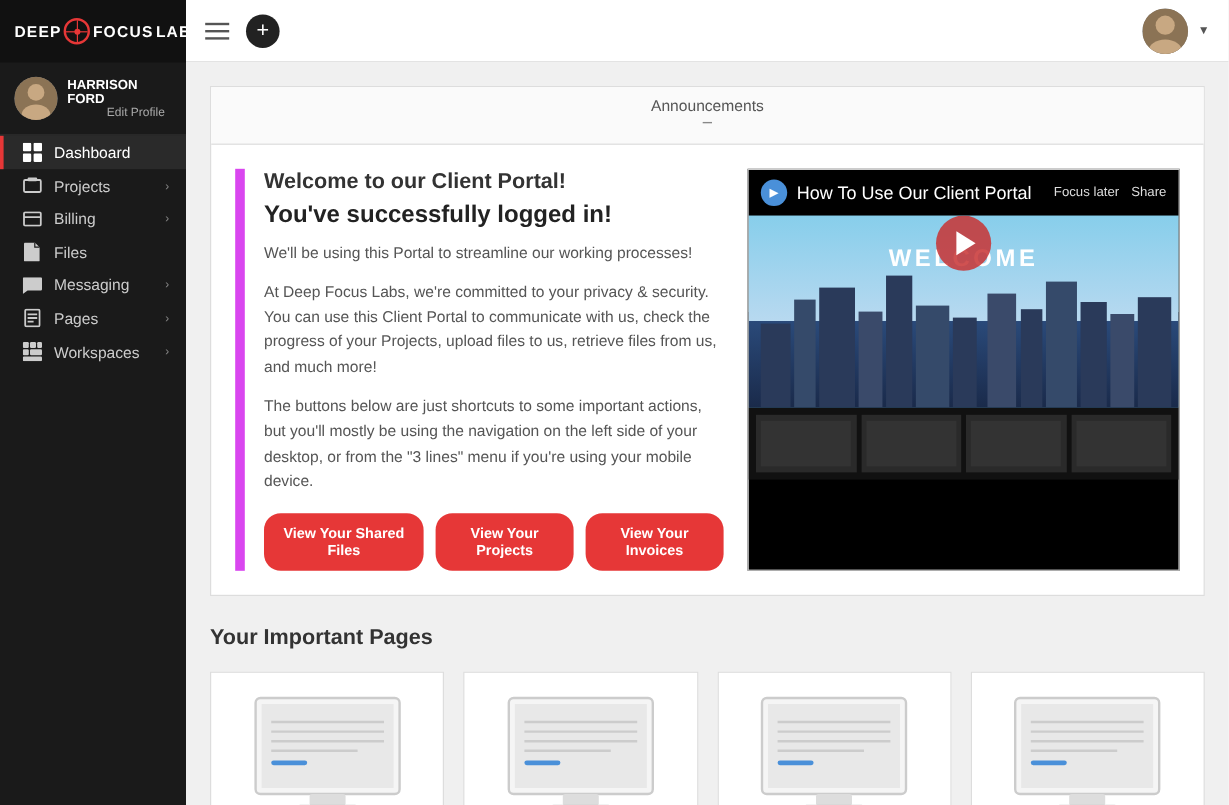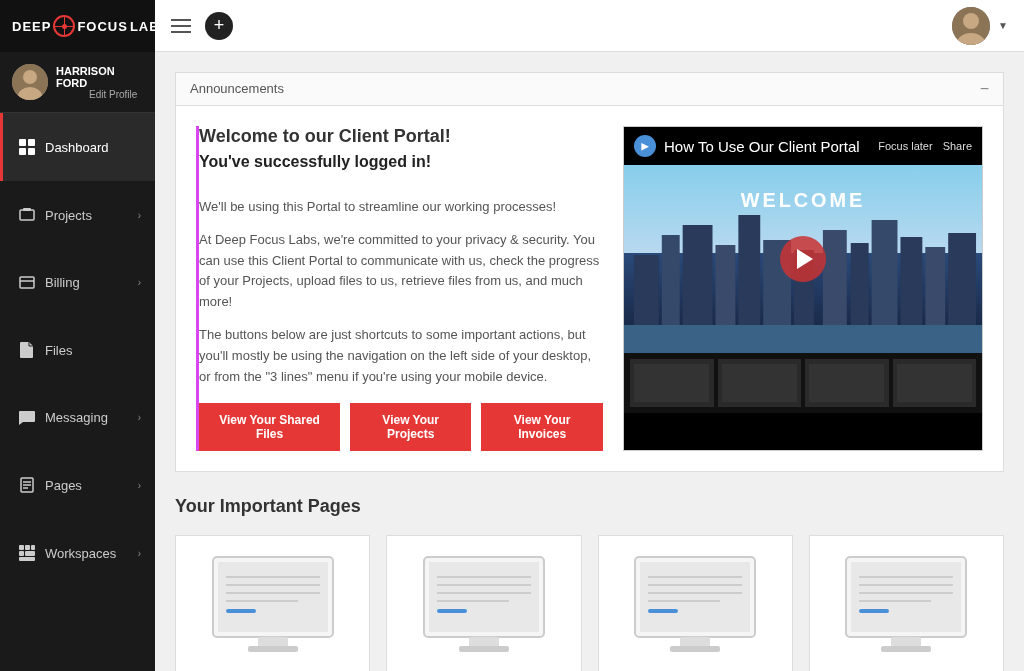--- a/index.html
+++ b/index.html
@@ -75,21 +75,21 @@
     }
     .user-avatar-small svg { width: 100%; height: 100%; }
     .user-info-text { flex: 1; }
     .user-name-label { font-size: 11px; font-weight: bold; color: #fff; }
     .user-edit-label { font-size: 10px; color: #aaa; padding-left: 33px; }
 
     #nav-menu { flex: 1; overflow-y: auto; }
     .nav-item {
       display: flex;
       align-items: center;
-      padding: 26px 14px;
+      padding: 6px 14px;
       cursor: pointer;
       color: #ccc;
       font-size: 13px;
       border-left: 3px solid transparent;
     }
     .nav-item.active { background: #2a2a2a; color: #fff; border-left: 3px solid #e63737; }
     .nav-icon { width: 20px; margin-right: 8px; display: inline-flex; align-items: center; justify-content: center; flex-shrink: 0; }
     .nav-chevron { margin-left: auto; font-size: 10px; color: #888; }
 
     
@@ -136,45 +136,48 @@
 
     
     .announcements-panel {
       background: #fff;
       border: 1px solid #ddd;
       margin-bottom: 24px;
     }
     .announcements-header {
       display: flex;
       justify-content: space-between;
+      align-items: center;
       padding: 8px 14px;
       border-bottom: 1px solid #ddd;
       background: #fafafa;
+      flex-direction: column;
     }
     .announcements-title { font-size: 13px; color: #555; }
     .announcements-minimize { font-size: 16px; color: #888; cursor: pointer; line-height: 1; }
 
     .announcements-body {
       display: flex;
       gap: 20px;
       padding: 20px;
     }
     .announcements-text { flex: 1; }
     .announcements-text h2 { font-size: 18px; color: #333; margin-bottom: 6px; }
-    .announcements-text h3 { font-size: 16px; font-weight: bold; color: #222; margin-bottom: 26px; }
+    .announcements-text h3 { font-size: 20px; font-weight: bold; color: #222; margin-bottom: 10px; }
     .announcements-text p { font-size: 13px; color: #555; line-height: 1.6; margin-bottom: 12px; }
     .announcements-left-border {
-      border-left: 3px solid #d946ef;
+      border-left: 8px solid #d946ef;
+      padding-left: 16px;
     }
 
     .btn-row { display: flex; gap: 10px; margin-top: 16px; }
     .btn-red {
       background: #e63737; color: #fff; border: none;
       padding: 10px 16px; font-size: 12px; cursor: pointer;
-      border-radius: 0; font-weight: bold;
+      border-radius: 14px; font-weight: bold;
     }
 
     
     .video-panel {
       width: 360px;
       flex-shrink: 0;
       background: #000;
       position: relative;
       border: 1px solid #ccc;
       min-height: 200px;
@@ -189,22 +192,22 @@
       gap: 8px;
     }
     .video-logo-circle {
       width: 22px; height: 22px; border-radius: 50%;
       background: #4a90d9; display: flex; align-items: center; justify-content: center;
       font-size: 9px; color: #fff; font-weight: bold; flex-shrink: 0;
     }
     .video-header-title { font-size: 15px; }
     .video-actions { margin-left: auto; display: flex; gap: 10px; font-size: 11px; color: #ddd; }
     .video-cityscape {
-      width: 100%; height: 188px; background: linear-gradient(to bottom, #87ceeb 0%, #87ceeb 50%, #3a6186 50%, #3a6186 100%);
-      display: flex; align-items: center; justify-content: center;
+      width: 100%; height: 160px; background: linear-gradient(to bottom, #87ceeb 0%, #87ceeb 50%, #3a6186 50%, #3a6186 100%);
+      display: flex; align-items: flex-start; justify-content: center;
       position: relative; overflow: hidden;
     }
     .video-play-btn {
       width: 46px; height: 46px; border-radius: 50%;
       background: rgba(200,50,50,0.85);
       display: flex; align-items: center; justify-content: center;
       cursor: pointer; position: relative; z-index: 2;
     }
     .video-play-btn::after {
       content: '';

